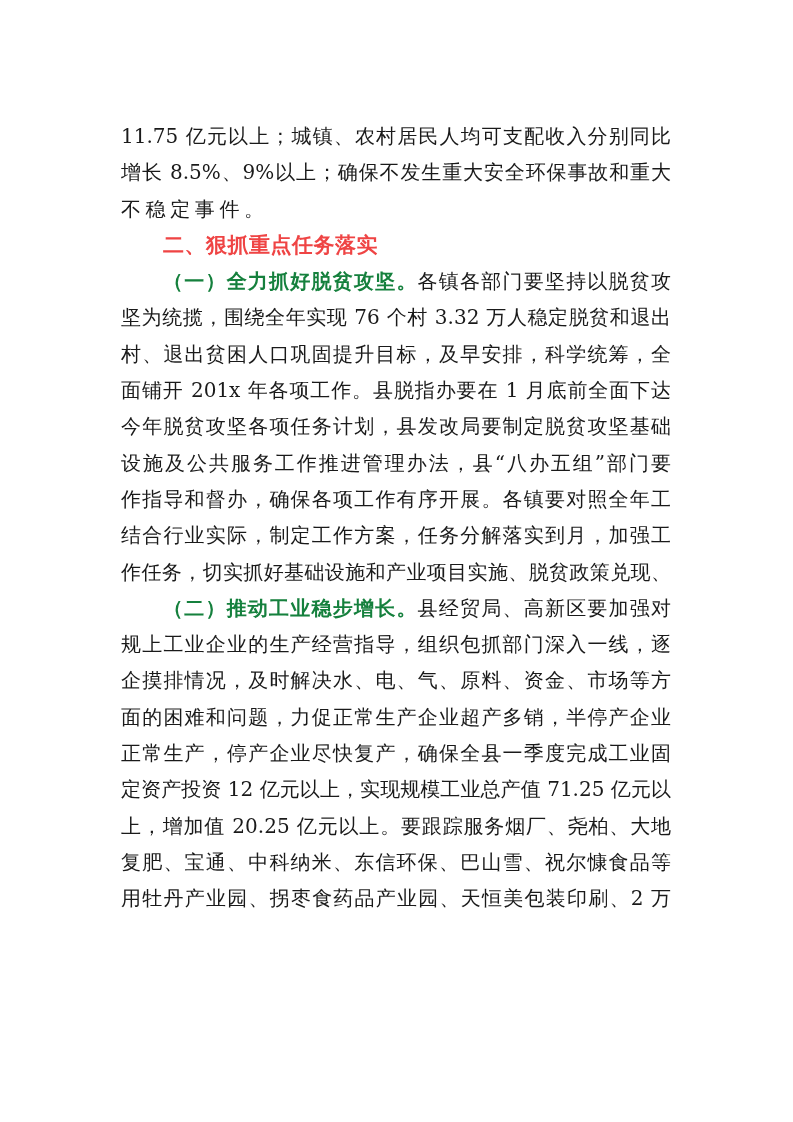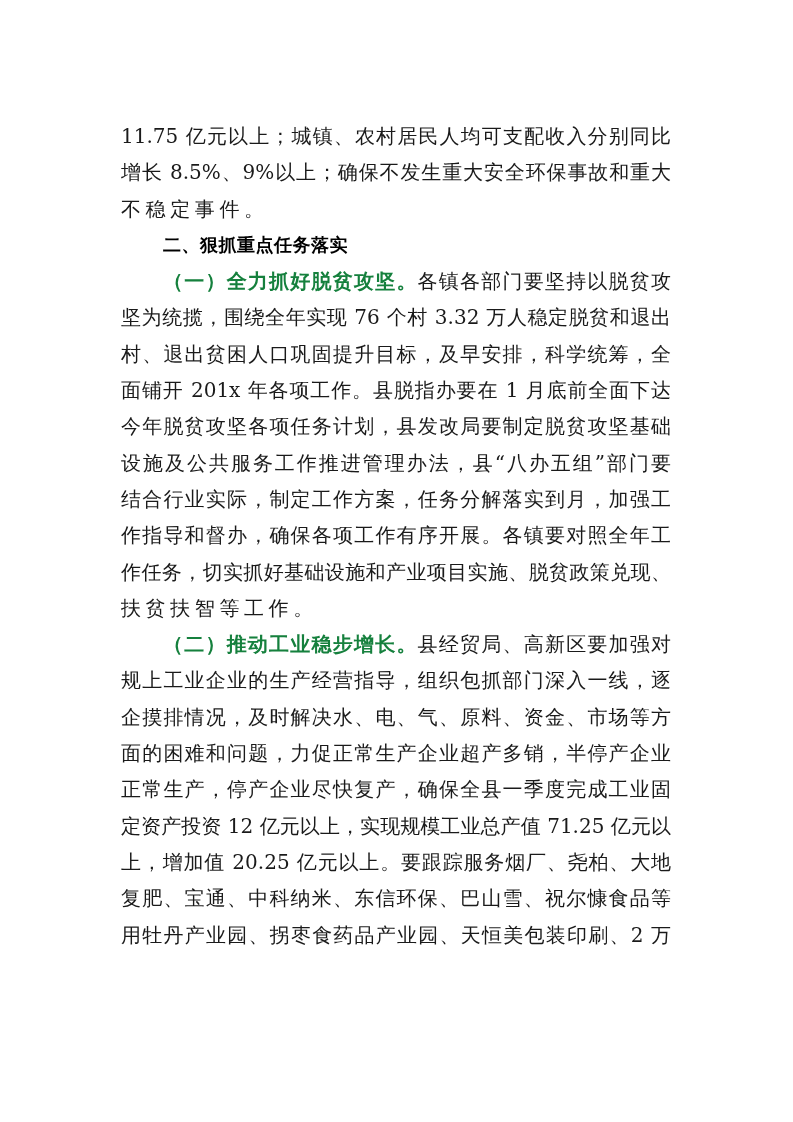--- a/index.html
+++ b/index.html
@@ -14,44 +14,43 @@
   }
   .line {
     height: 36.3px; line-height: 36.3px; font-size: 20px;
     white-space: nowrap; text-align: justify; text-align-last: justify;
     letter-spacing: 0px; overflow: hidden;
   }
   .line.last { text-align-last: left; letter-spacing: 4.6px; font-family: Liberation Serif, serif; }
   .line.indent { padding-left: 42px; }
   .line.heading {
     font-family: "DejaVu Sans", "Liberation Sans", sans-serif;
-    font-weight: bold; font-size: 18px; color: #000000;
+    font-weight: bold; font-size: 21px; color: #ef4444;
     padding-left: 42px; text-align-last: left; letter-spacing: 0.5px;
   }
   .sub-head { font-weight: bold; color: #15803d; }
 </style>
 </head>
 <body>
 
 <div class="page">
   <div class="text-block">
     <div class="line">11.75 亿元以上；城镇、农村居民人均可支配收入分别同比</div>
     <div class="line">增长 8.5%、9%以上；确保不发生重大安全环保事故和重大</div>
     <div class="line last">不稳定事件。</div>
     <div class="line heading">二、狠抓重点任务落实</div>
     <div class="line indent"><span class="sub-head">（一）全力抓好脱贫攻坚。</span><span>各镇各部门要坚持以脱贫攻</span></div>
     <div class="line">坚为统揽，围绕全年实现 76 个村 3.32 万人稳定脱贫和退出</div>
     <div class="line">村、退出贫困人口巩固提升目标，及早安排，科学统筹，全</div>
     <div class="line">面铺开 201x 年各项工作。县脱指办要在 1 月底前全面下达</div>
     <div class="line">今年脱贫攻坚各项任务计划，县发改局要制定脱贫攻坚基础</div>
     <div class="line">设施及公共服务工作推进管理办法，县“八办五组”部门要</div>
+    <div class="line">作指导和督办，确保各项工作有序开展。各镇要对照全年工</div>
     <div class="line">结合行业实际，制定工作方案，任务分解落实到月，加强工</div>
-    <div class="line">作指导和督办，确保各项工作有序开展。各镇要对照全年工</div>
     <div class="line">作任务，切实抓好基础设施和产业项目实施、脱贫政策兑现、</div>
-    <div class="line last">扶贫扶智等工作。</div>
     <div class="line indent"><span class="sub-head">（二）推动工业稳步增长。</span><span>县经贸局、高新区要加强对</span></div>
     <div class="line">规上工业企业的生产经营指导，组织包抓部门深入一线，逐</div>
     <div class="line">企摸排情况，及时解决水、电、气、原料、资金、市场等方</div>
     <div class="line">面的困难和问题，力促正常生产企业超产多销，半停产企业</div>
     <div class="line">正常生产，停产企业尽快复产，确保全县一季度完成工业固</div>
     <div class="line">定资产投资 12 亿元以上，实现规模工业总产值 71.25 亿元以</div>
     <div class="line">上，增加值 20.25 亿元以上。要跟踪服务烟厂、尧柏、大地</div>
     <div class="line">复肥、宝通、中科纳米、东信环保、巴山雪、祝尔慷食品等</div>
     <div class="line">用牡丹产业园、拐枣食药品产业园、天恒美包装印刷、2 万</div>
   </div>

